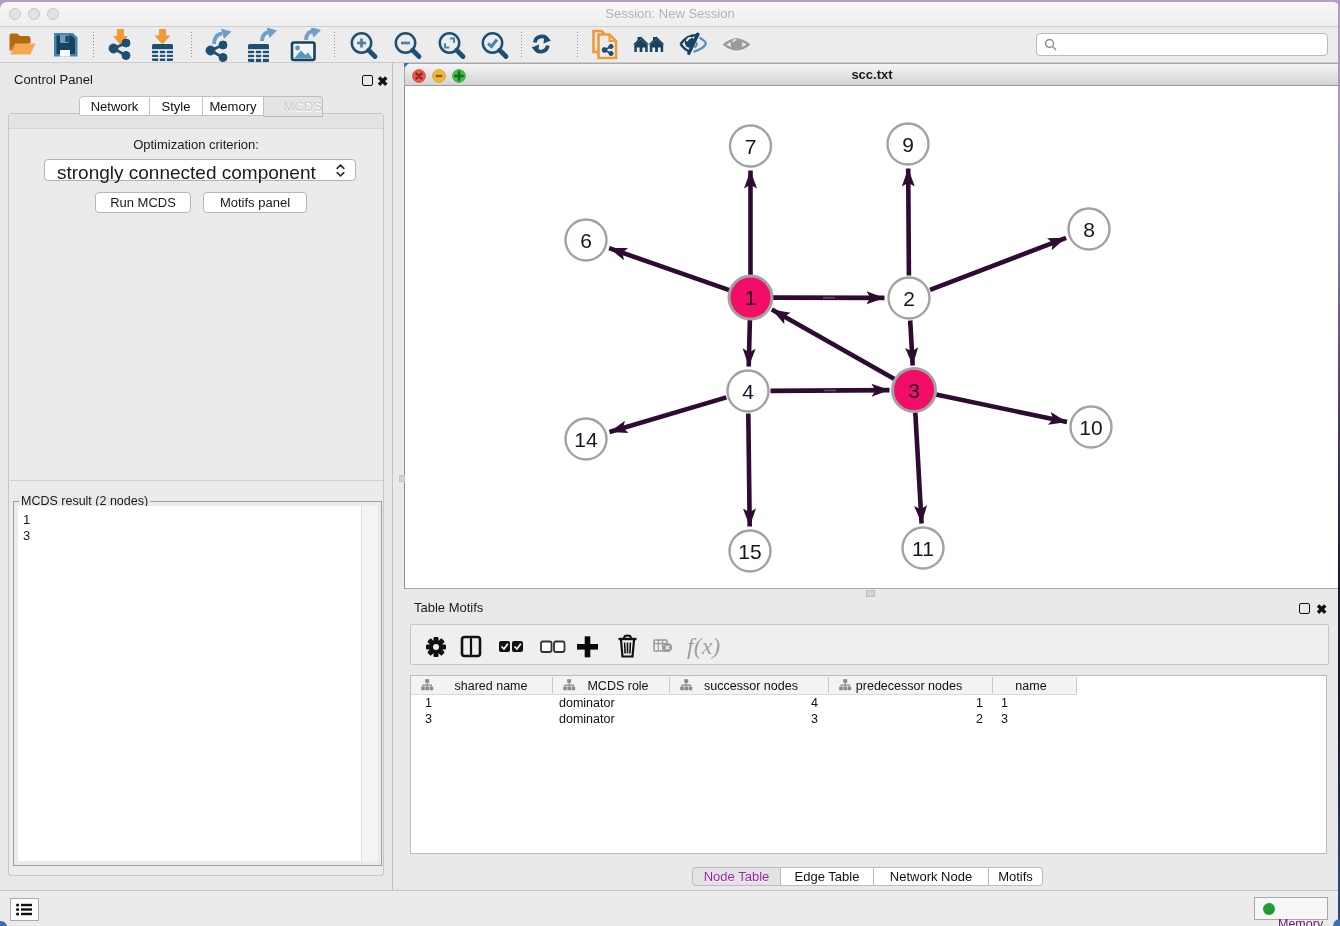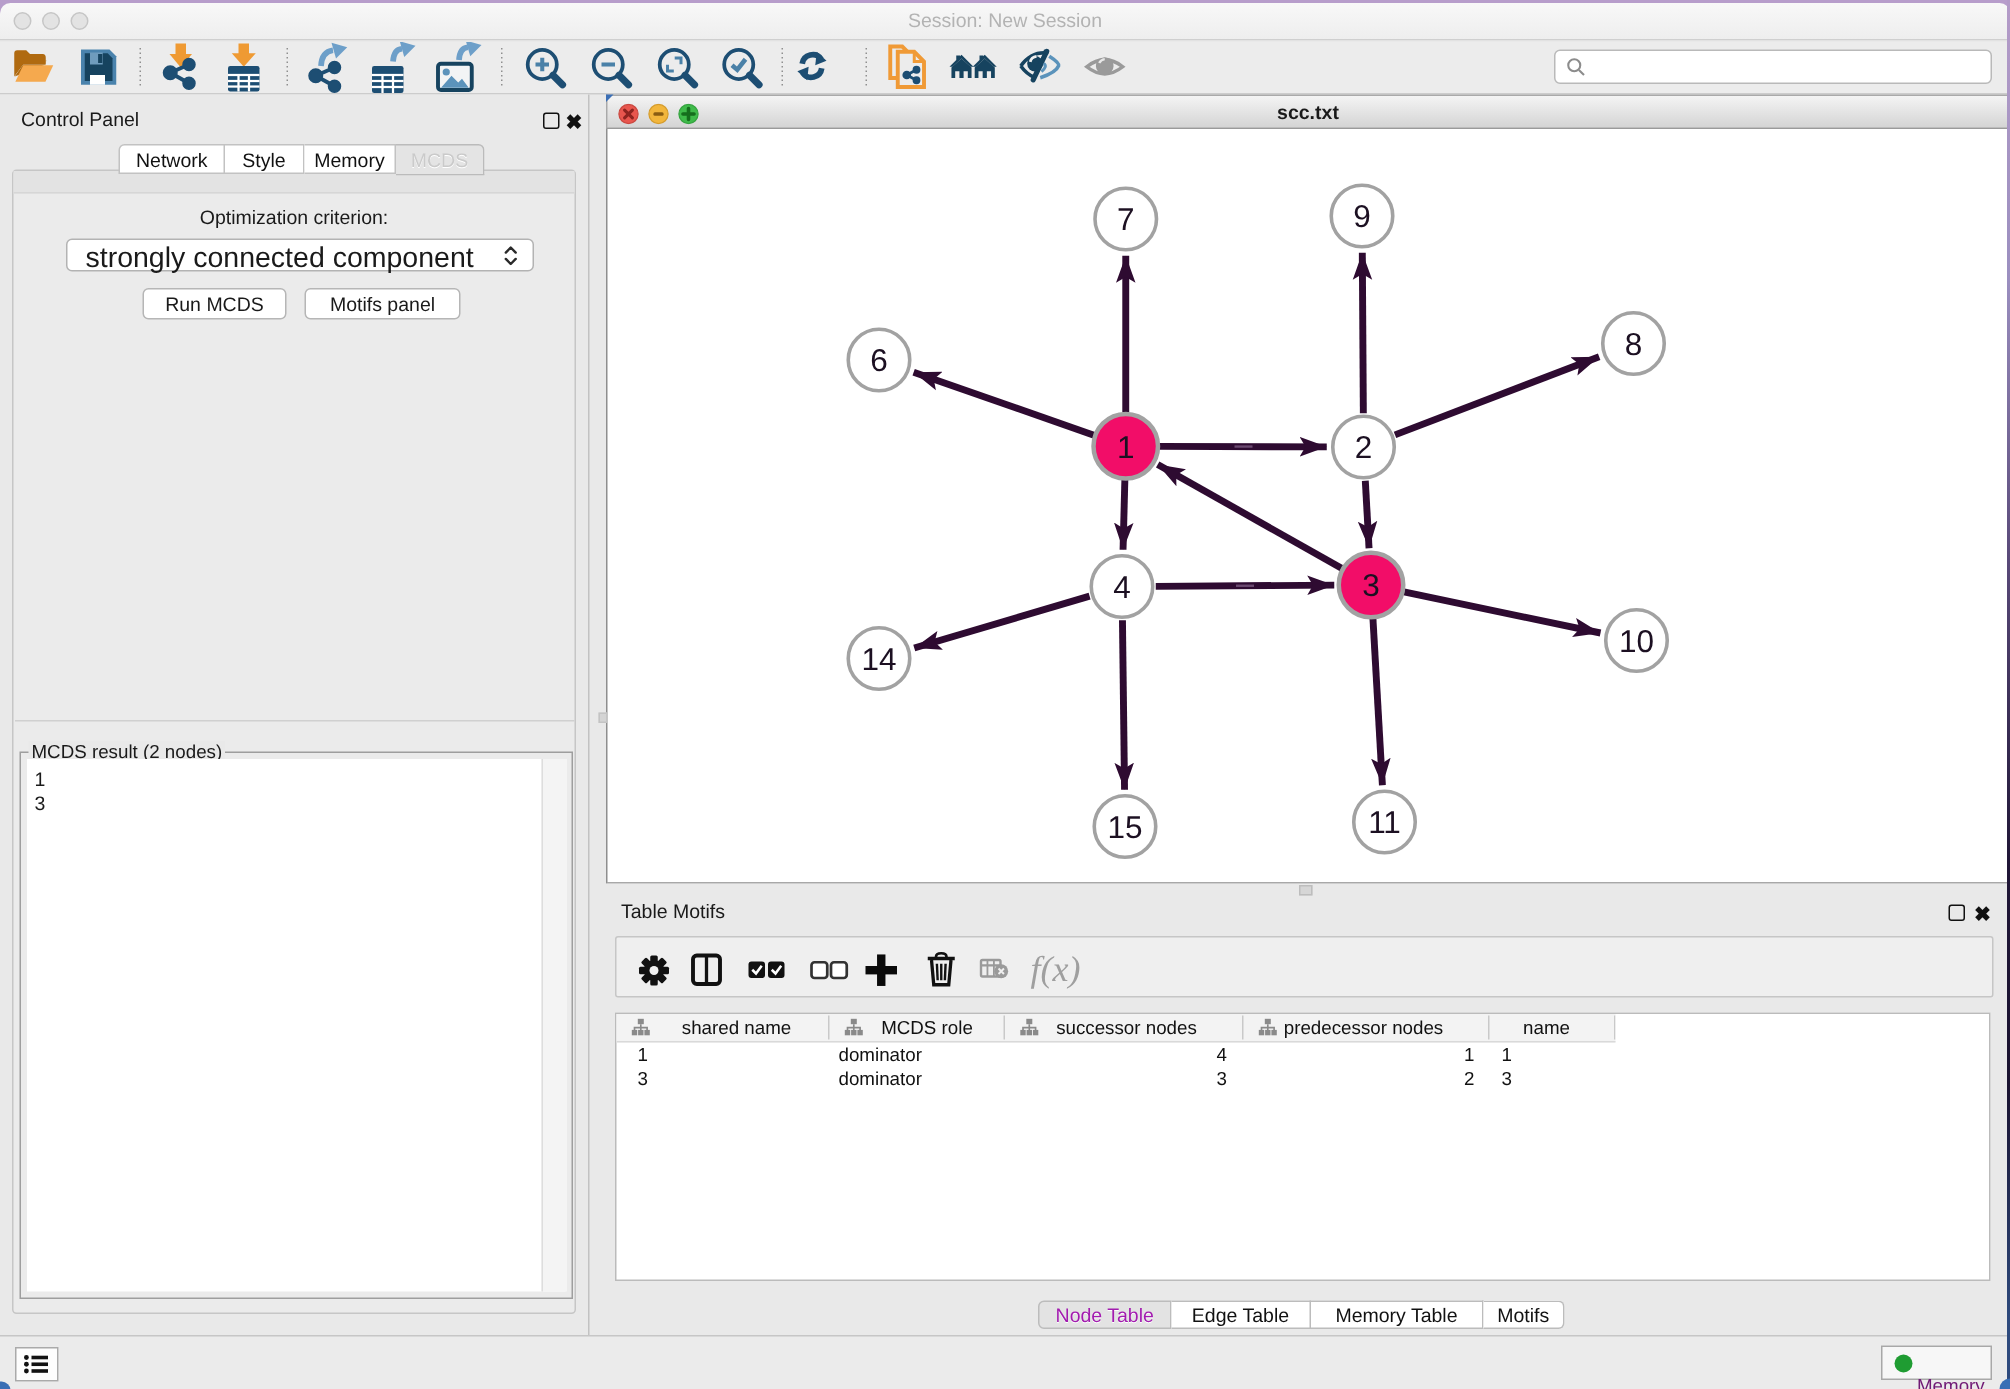--- a/index.html
+++ b/index.html
@@ -195,21 +195,21 @@
 <div class="abs" style="left:362px;top:75px;width:9px;height:9px;border:1.5px solid #111;border-radius:2px;"></div>
 <div class="abs" style="left:377px;top:73px;font-size:13.5px;font-weight:bold;color:#111;">✖</div>
 
 <div class="abs" style="left:8px;top:113px;width:376px;height:763px;background:#ebebeb;border:1px solid #c6c6c6;border-radius:3px;box-sizing:border-box;"></div>
 <div class="abs" style="left:9px;top:114px;width:374px;height:14px;background:#e3e3e3;border-bottom:1px solid #d6d6d6;"></div>
 
 <div class="abs" id="tabs-top" style="left:79px;top:96px;height:20px;font-size:13px;">
   <div class="abs" style="left:0;top:0;width:71px;height:20px;background:#fff;border:1px solid #c2c2c2;border-radius:4px 0 0 0;box-sizing:border-box;text-align:center;line-height:20px;color:#111;">Network</div>
   <div class="abs" style="left:71px;top:0;width:53px;height:20px;background:#fff;border:1px solid #c2c2c2;border-left:none;box-sizing:border-box;text-align:center;line-height:20px;color:#111;">Style</div>
   <div class="abs" style="left:124px;top:0;width:61px;height:20px;background:#fff;border:1px solid #c2c2c2;border-left:none;box-sizing:border-box;text-align:center;line-height:20px;color:#111;">Memory</div>
-  <div class="abs" style="left:185px;top:0;width:59px;height:21px;background:#e4e4e4;border:1px solid #bbb;border-left:none;border-radius:0 4px 0 0;box-sizing:border-box;text-align:center;line-height:20px;color:#cacaca;text-shadow:0 1px 0 #fff;">MCDS</div>
+  <div class="abs" style="left:185px;top:0;width:59px;height:21px;background:#e4e4e4;border:1px solid #bbb;border-left:none;border-radius:0 4px 0 0;box-sizing:border-box;text-align:right;line-height:20px;color:#cacaca;text-shadow:0 1px 0 #fff;">MCDS</div>
 </div>
 
 <div class="abs txt" style="left:8px;top:137px;width:376px;text-align:center;">Optimization criterion:</div>
 <div class="abs" style="left:44px;top:159px;width:310px;height:20px;background:#fff;border:1px solid #b3b3b3;border-radius:4px;">
   <div class="abs txt" style="left:12px;top:2px;font-size:19px;">strongly connected component</div>
   <svg width="9" height="13" style="position:absolute;right:10px;top:4px" viewBox="0 0 9 13">
     <path d="M1.2 4.4 L4.5 1 L7.8 4.4" fill="none" stroke="#2a2a2a" stroke-width="1.6" stroke-linecap="round" stroke-linejoin="round"></path>
     <path d="M1.2 8.6 L4.5 12 L7.8 8.6" fill="none" stroke="#2a2a2a" stroke-width="1.6" stroke-linecap="round" stroke-linejoin="round"></path>
   </svg>
 </div>
@@ -420,21 +420,21 @@
   <div class="abs" style="left:14px;top:18px;">3</div>
   <div class="abs" style="left:148px;top:18px;">dominator</div>
   <div class="abs" style="left:335px;top:18px;width:72px;text-align:right;">3</div>
   <div class="abs" style="left:500px;top:18px;width:72px;text-align:right;">2</div>
   <div class="abs" style="left:590px;top:18px;">3</div>
 </div>
 
 <div class="abs" id="tabs-bottom" style="left:692px;top:867px;height:19px;font-size:13px;">
   <div class="abs" style="left:0;top:0;width:89px;height:19px;background:#e3e3e3;border:1px solid #bcbcbc;border-radius:4px 0 0 4px;box-sizing:border-box;text-align:center;line-height:18px;color:#a21caf;text-shadow:0 1px 0 #fff;">Node Table</div>
   <div class="abs" style="left:89px;top:0;width:93px;height:19px;background:#fff;border:1px solid #bcbcbc;border-left:none;box-sizing:border-box;text-align:center;line-height:18px;color:#111;">Edge Table</div>
-  <div class="abs" style="left:182px;top:0;width:115px;height:19px;background:#fff;border:1px solid #bcbcbc;border-left:none;box-sizing:border-box;text-align:center;line-height:18px;color:#111;">Memory Table</div>
+  <div class="abs" style="left:182px;top:0;width:115px;height:19px;background:#fff;border:1px solid #bcbcbc;border-left:none;box-sizing:border-box;text-align:center;line-height:18px;color:#111;">Network Node</div>
   <div class="abs" style="left:297px;top:0;width:54px;height:19px;background:#fff;border:1px solid #bcbcbc;border-left:none;border-radius:0 4px 4px 0;box-sizing:border-box;text-align:center;line-height:18px;color:#111;">Motifs</div>
 </div>
 
 <div class="abs" style="left:0;top:890px;width:1340px;height:36px;background:#ebebeb;border-top:1px solid #c6c6c6;"></div>
 <div class="abs" style="left:10px;top:898px;width:27px;height:21px;background:#fdfdfd;border:1px solid #aaa;">
   <svg width="16" height="13" viewBox="0 0 16 13" style="position:absolute;left:5px;top:4px">
     <circle cx="1.6" cy="2" r="1.6" fill="#111"></circle>
       <rect x="5" y="0.8" width="11" height="2.4" fill="#111"></rect>
     <circle cx="1.6" cy="6.5" r="1.6" fill="#111"></circle>
       <rect x="5" y="5.3" width="11" height="2.4" fill="#111"></rect>

